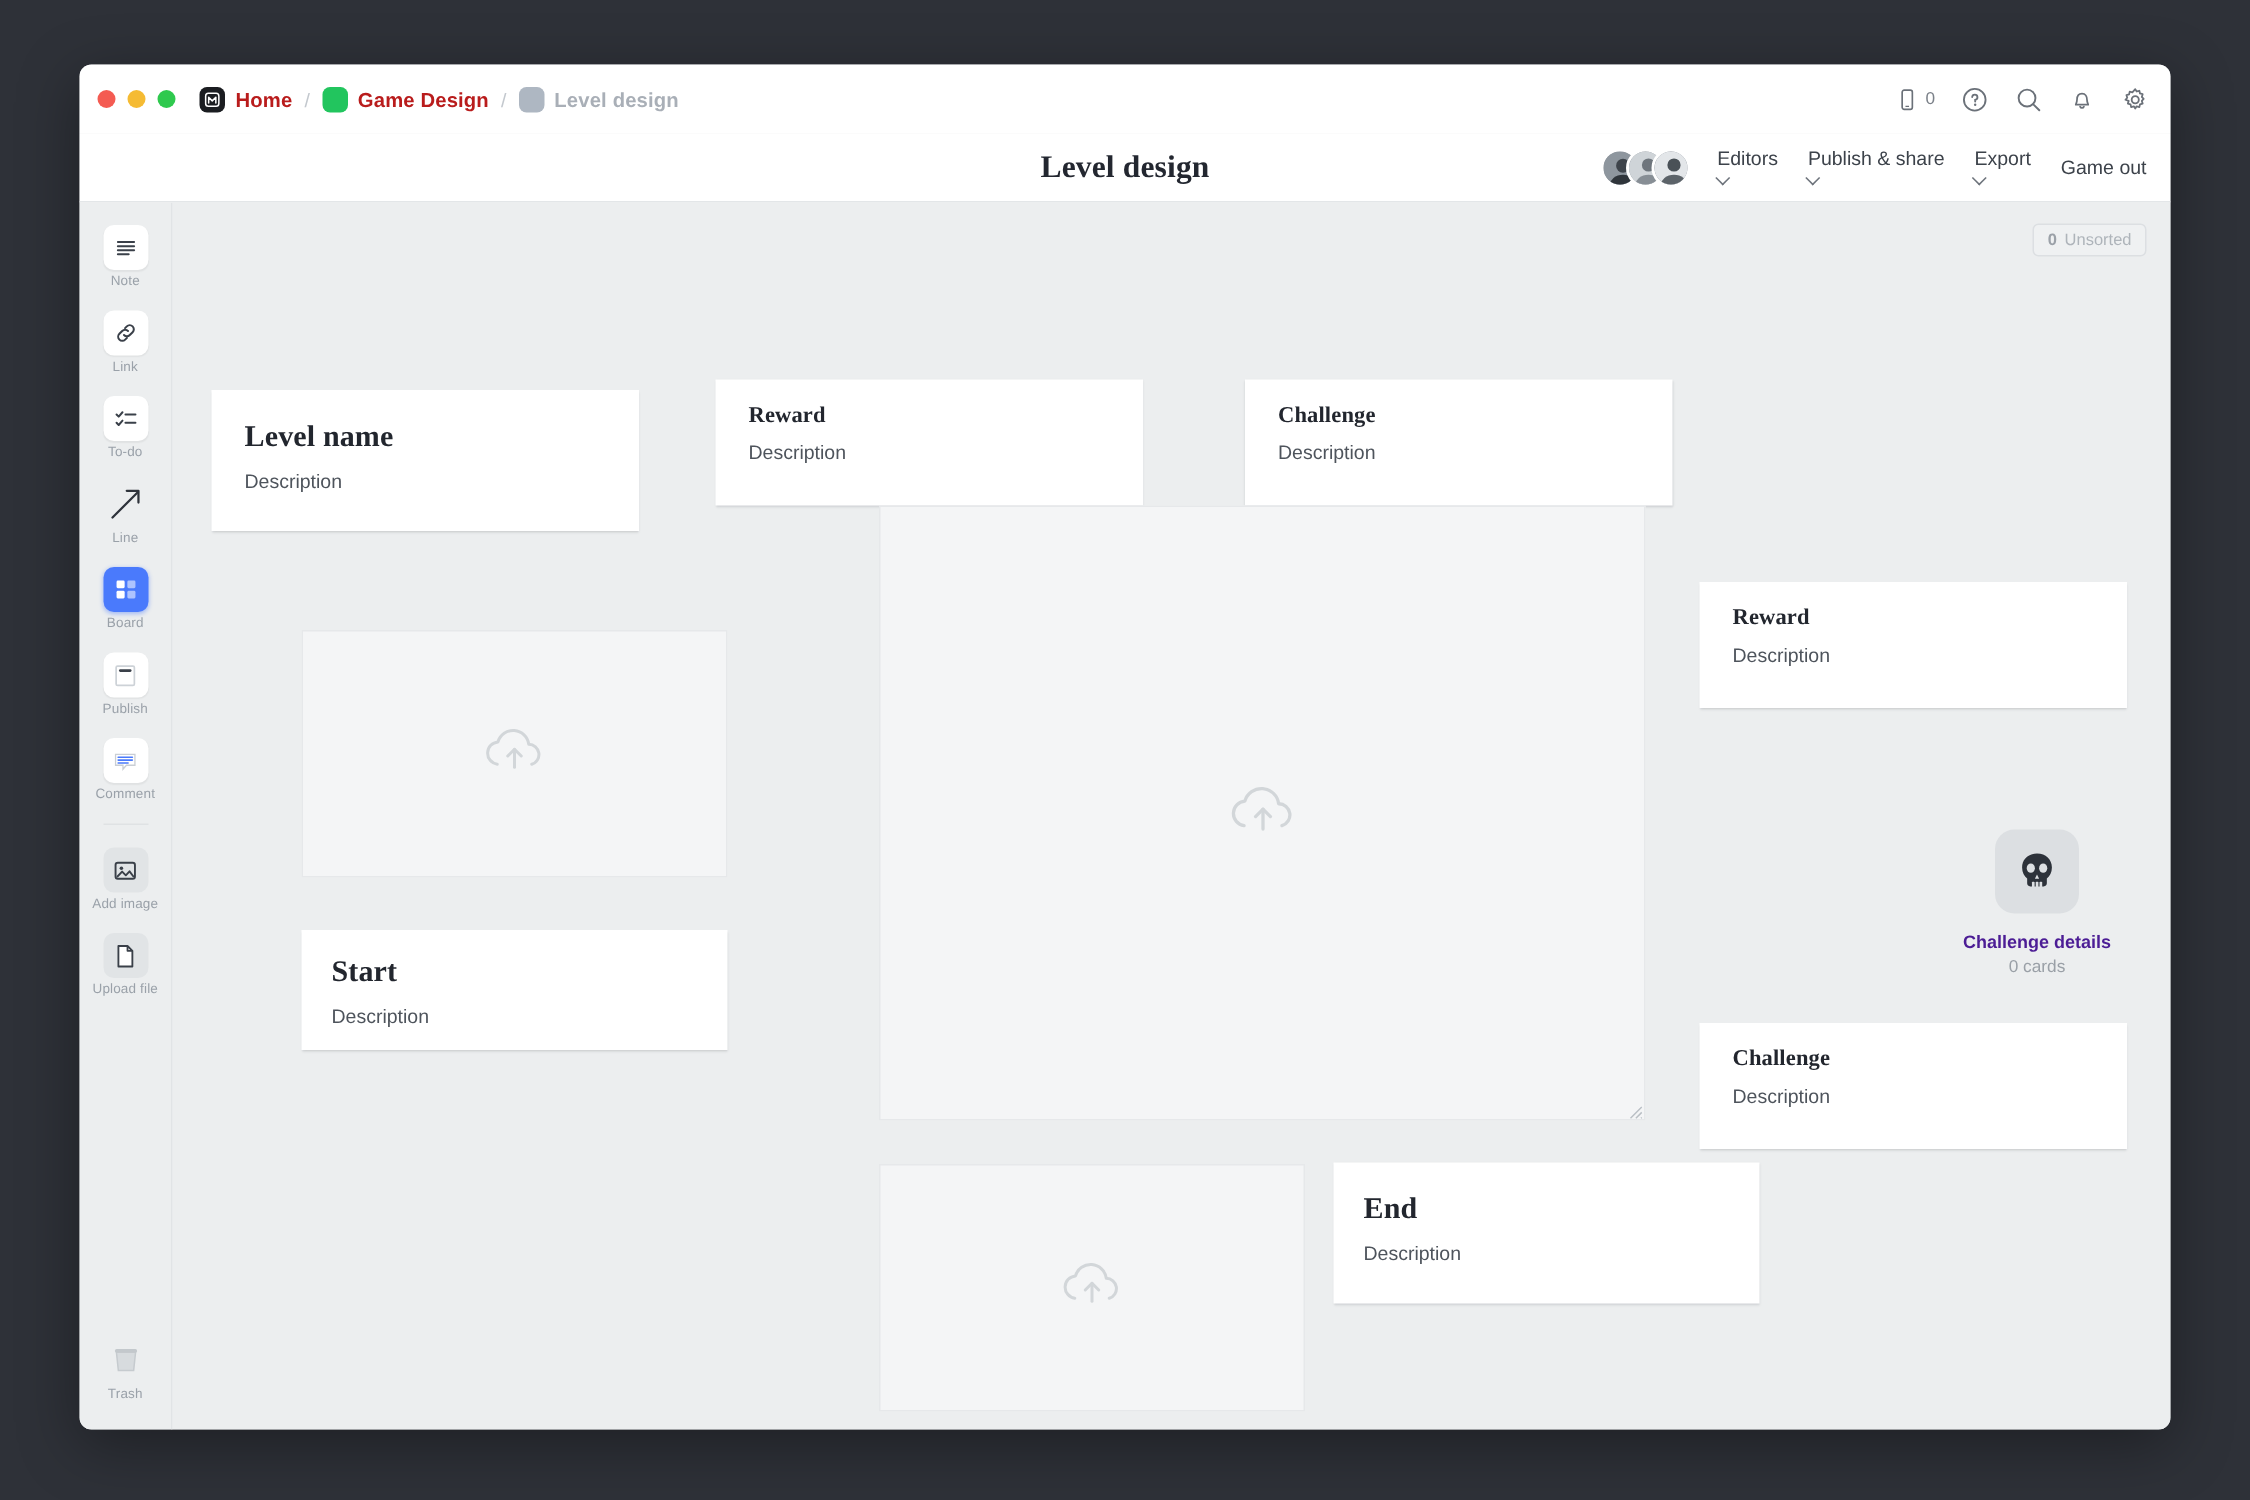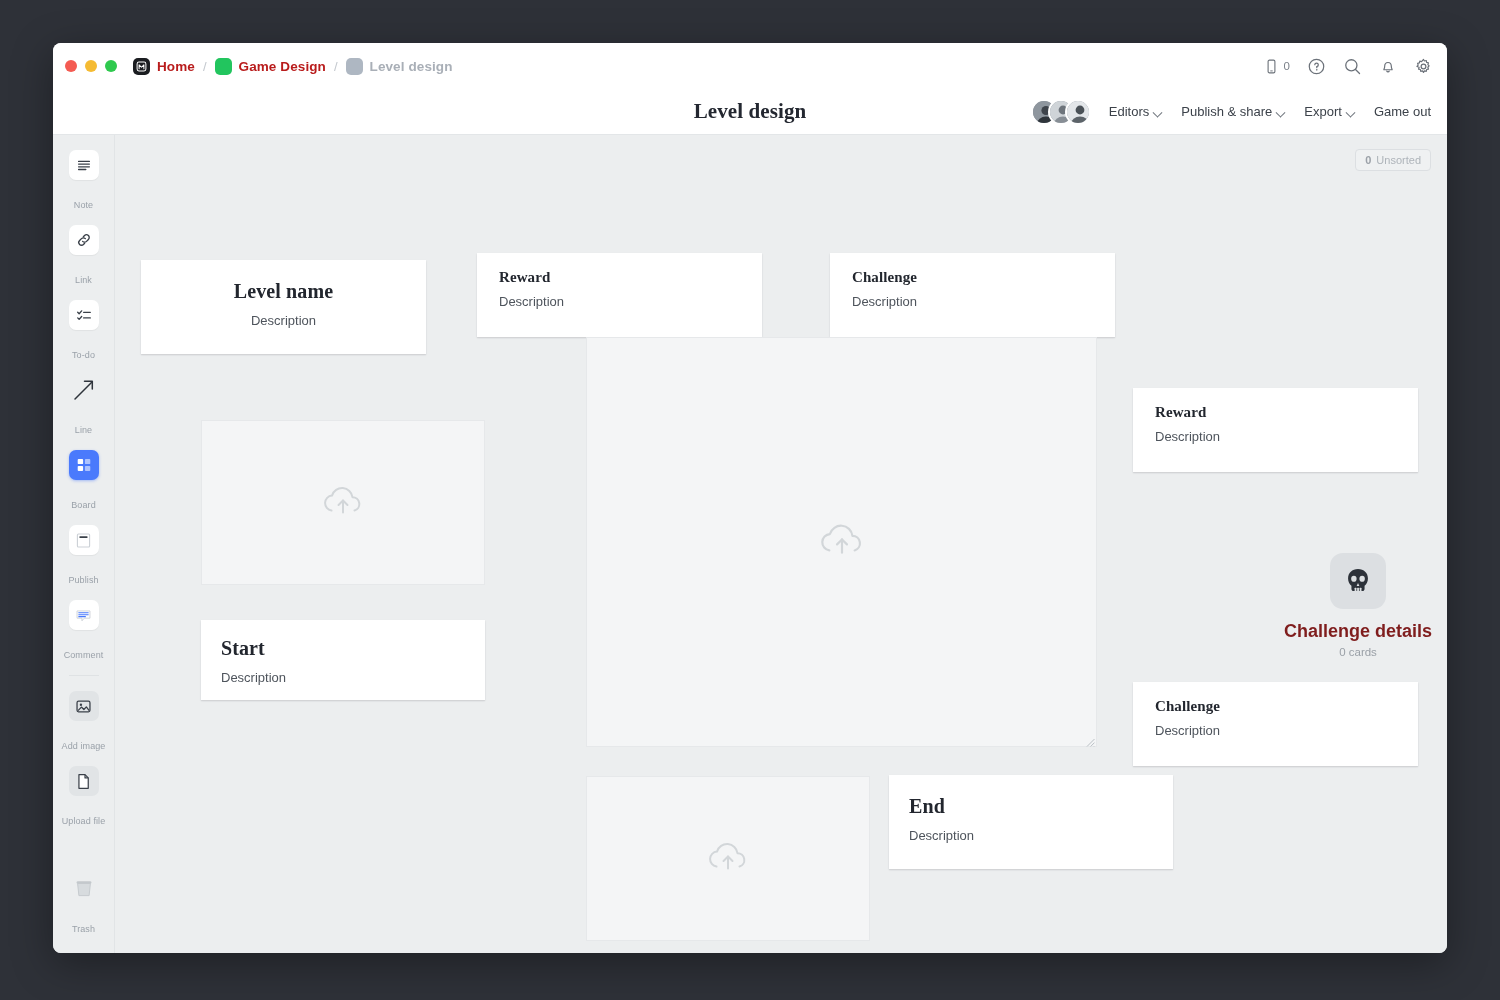--- a/index.html
+++ b/index.html
@@ -73,40 +73,40 @@
     position: relative; z-index: 2;
   }
   #avatars { display: flex; align-items: center; margin-right: -2px; }
   .avatar {
     width: 26px; height: 26px; border-radius: 50%;
     border: 2px solid #fff; margin-left: -9px;
     overflow: hidden; background: #8d949c;
   }
   .avatar:first-child { margin-left: 0; }
   .hmenu {
-    display: flex; align-items: flex-end; gap: 5px;
-    font-size: 13px; color: #3c424a; cursor: pointer; white-space: nowrap;
+    display: flex; align-items: flex-start; gap: 5px;
+    font-size: 13px; color: #3c424a; cursor: pointer; white-space: nowrap; flex-direction: column;
   }
   .caret { width: 7px; height: 7px; border-right: 1.6px solid #6d737b; border-bottom: 1.6px solid #6d737b;
            transform: rotate(45deg) translate(-2px,-2px); }
 
   
   #body { flex: 1; display: flex; min-height: 0; }
 
   
   #sidebar {
     width: 62px; flex: 0 0 62px;
     background: #eceeef;
     border-right: 1px solid #e1e4e6;
     display: flex; flex-direction: column; align-items: center;
     padding-top: 12px;
   }
   .tool {
     width: 54px; padding: 3px 0 5px;
-    display: flex; flex-direction: column; align-items: center; gap: 20px;
+    display: flex; flex-direction: column; align-items: center; gap: 2px;
     cursor: pointer; margin-bottom: 7px;
   }
   .tool-ico {
     width: 30px; height: 30px; border-radius: 7px;
     background: #ffffff;
     display: flex; align-items: center; justify-content: center;
     box-shadow: 0 1px 1px rgba(0,0,0,.05);
   }
   .tool-ico.plain { background: transparent; box-shadow: none; }
   .tool-ico.active { background: #4a7afc; box-shadow: 0 1px 3px rgba(74,122,252,.45); }
@@ -155,21 +155,21 @@
 
   
   #challenge-folder {
     position: absolute; left: 1183px; top: 418px;
     width: 120px; display: flex; flex-direction: column; align-items: center; cursor: pointer;
   }
   #folder-tile {
     width: 56px; height: 56px; border-radius: 13px;
     background: #dcdfe2; display: flex; align-items: center; justify-content: center;
   }
-  #folder-name { margin-top: 12px; font-size: 18px; font-weight: 700; color: #7f1d1d; white-space: nowrap; }
+  #folder-name { margin-top: 12px; font-size: 12px; font-weight: 700; color: #4c1d95; white-space: nowrap; }
   #folder-count { margin-top: 4px; font-size: 11.5px; color: #9aa0a7; }
 </style>
 </head>
 <body>
 
 <div id="app-window">
 
   <div id="titlebar">
     <div class="traffic">
       <span class="dot red"></span>
@@ -408,21 +408,21 @@
       </div>
     </div>
 
     <div id="canvas">
 
       <div id="unsorted-badge">
         <span class="n">0</span>
         <span>Unsorted</span>
       </div>
 
-      <div class="card lg" style="left:26px; top:125px; width:285px; height:94px;text-align:center;">
+      <div class="card lg" style="left:26px; top:125px; width:285px; height:94px;">
         <div class="card-title">Level name</div>
         <div class="card-desc">Description</div>
       </div>
 
       <div class="card sm" style="left:362px; top:118px; width:285px; height:84px; padding:16px 22px;">
         <div class="card-title">Reward</div>
         <div class="card-desc">Description</div>
       </div>
 
       <div class="card sm" style="left:715px; top:118px; width:285px; height:84px; padding:16px 22px;">

